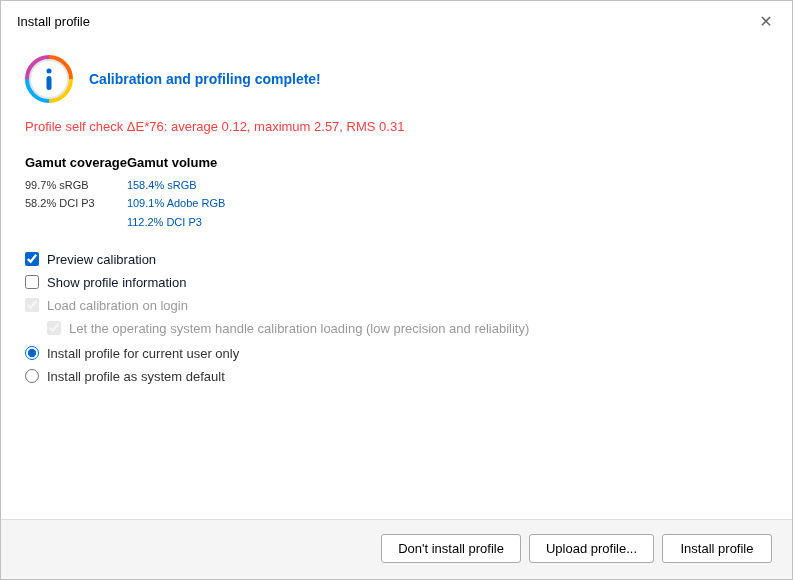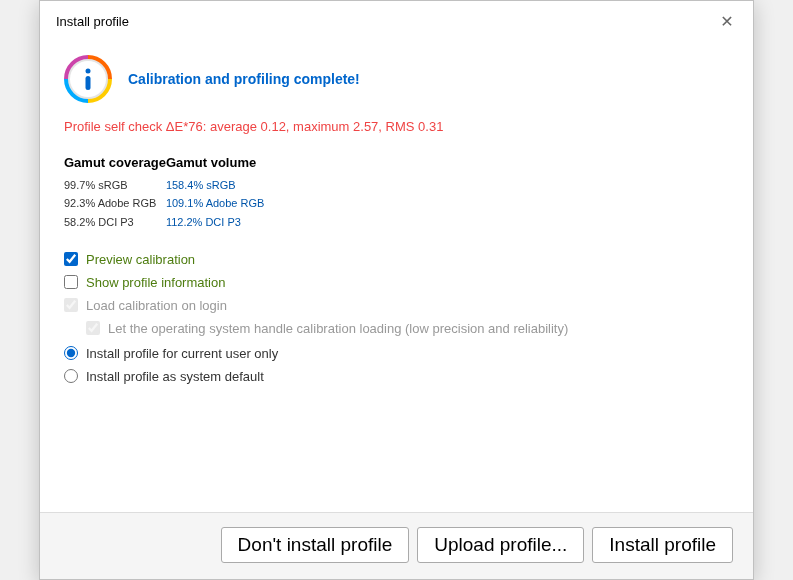--- a/index.html
+++ b/index.html
@@ -6,21 +6,21 @@
     body {
       font-family: 'Segoe UI', Arial, sans-serif;
       font-size: 13px;
       background: #f0f0f0;
       display: flex;
       align-items: center;
       justify-content: center;
       min-height: 100vh;
     }
     .dialog {
-      width: 715px;
+      width: 793px;
       min-height: 580px;
       background: #ffffff;
       border: 1px solid #c0c0c0;
       box-shadow: 0 4px 20px rgba(0,0,0,0.2);
       display: flex;
       flex-direction: column;
     }
     .title-bar {
       display: flex;
       align-items: center;
@@ -103,21 +103,21 @@
     }
     .checkbox-row input[type="checkbox"] {
       width: 14px;
       height: 14px;
       margin-right: 8px;
       accent-color: #0066cc;
       cursor: pointer;
     }
     .checkbox-label {
       font-size: 13px;
-      color: #4d7c0f;
+      color: #0f172a;
       cursor: pointer;
     }
     .checkbox-row.disabled .checkbox-label {
       color: #999;
     }
     .checkbox-row.disabled input[type="checkbox"] {
       opacity: 0.5;
       cursor: default;
     }
     .indent {
@@ -143,21 +143,21 @@
     .footer {
       display: flex;
       justify-content: flex-end;
       gap: 8px;
       padding: 14px 20px 16px 20px;
       background: #f5f5f5;
       border-top: 1px solid #ddd;
     }
     .footer-btn {
       padding: 6px 16px;
-      font-size: 19px;
+      font-size: 13px;
       font-family: 'Segoe UI', Arial, sans-serif;
       background: #ffffff;
       border: 1px solid #aaa;
       cursor: pointer;
       border-radius: 3px;
       color: #000;
       min-width: 110px;
     }
     .footer-btn.primary {
       background: #ffffff;
@@ -202,21 +202,20 @@
       </div>
       <span class="calibration-complete">Calibration and profiling complete!</span>
     </div>
 
     <div class="self-check">Profile self check ΔE*76: average 0.12, maximum 2.57, RMS 0.31</div>
 
     <div class="gamut-table">
       <div class="gamut-col">
         <div class="gamut-header">Gamut coverage</div>
         <div class="gamut-row">99.7% sRGB</div>
-        <div class="gamut-row">92.3% Adobe RGB</div>
         <div class="gamut-row">58.2% DCI P3</div>
       </div>
       <div class="gamut-col">
         <div class="gamut-header">Gamut volume</div>
         <div class="gamut-row blue">158.4% sRGB</div>
         <div class="gamut-row blue">109.1% Adobe RGB</div>
         <div class="gamut-row blue">112.2% DCI P3</div>
       </div>
     </div>
 

